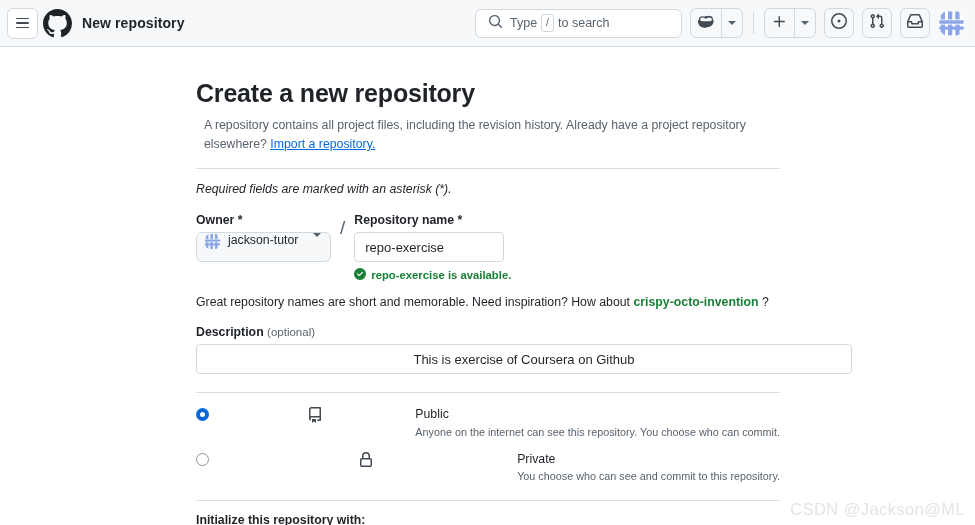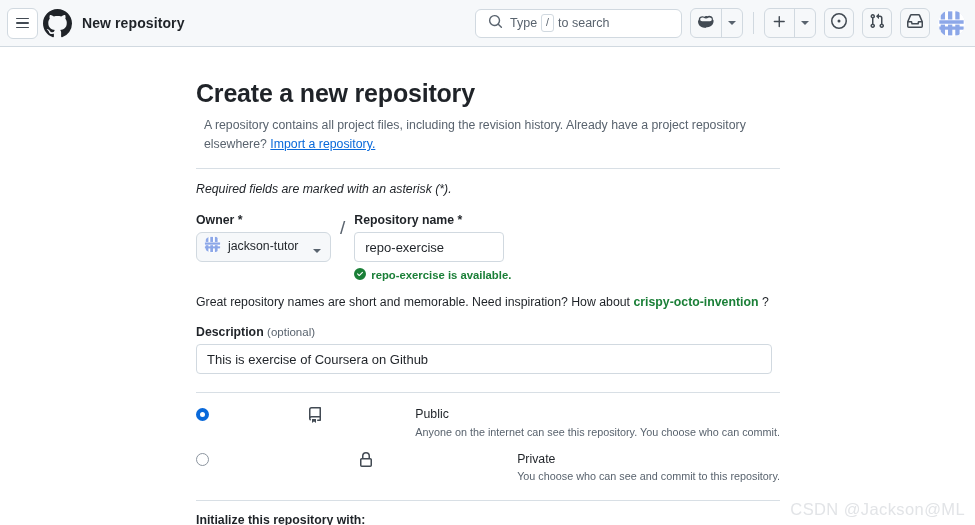--- a/index.html
+++ b/index.html
@@ -177,21 +177,21 @@
     color: #59636e;
     font-size: 11.5px;
   }
 
   .owner-select {
     height: 30px;
     border: 1px solid #d1d9e0;
     border-radius: 6px;
     background: #f6f8fa;
     display: flex;
-    align-items: flex-end;
+    align-items: flex-start;
     gap: 7px;
     padding: 0 9px 8px 7px;
     width: 135px;
     cursor: pointer;
   }
   .owner-avatar {
     width: 17px; height: 17px; border-radius: 50%;
     overflow: hidden; flex: 0 0 auto; background:#dfe6f5;
   }
   .owner-name {
@@ -226,21 +226,21 @@
     white-space: nowrap;
   }
   .suggest-line {
     font-size: 12.3px;
     color: #1f2328;
     margin: 13px 0 0 0;
   }
   .suggest-name { color: #1a7f37; font-weight: bold; }
 
   .desc-block { margin-top: 16px; }
-  .desc-input { width: 576px; }
+  .desc-input { width: 656px; text-align: center; }
 
   .vis-rule { margin: 18px 0 13px 0; }
 
   .vis-option {
     display: flex;
     align-items: flex-start;
     gap: 0;
     margin-bottom: 11px;
     justify-content: space-between;
   }

